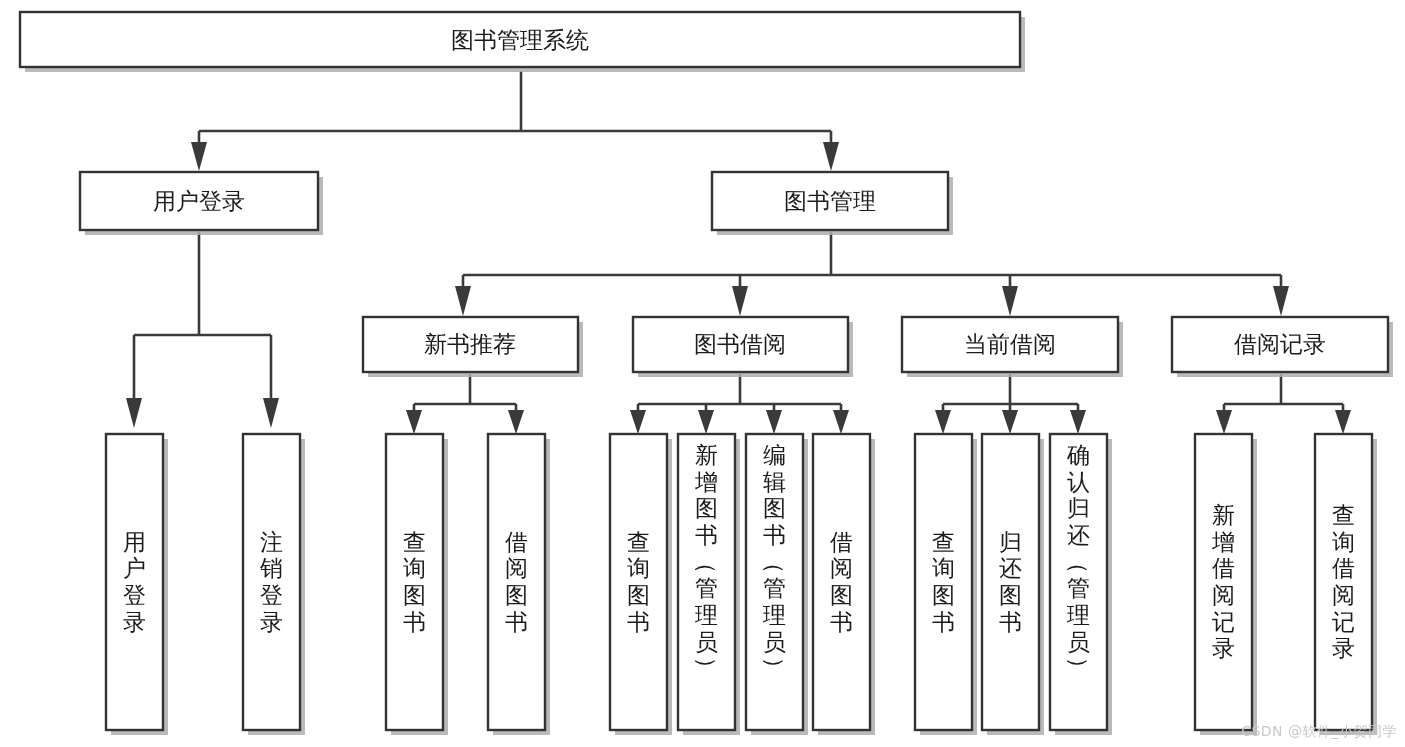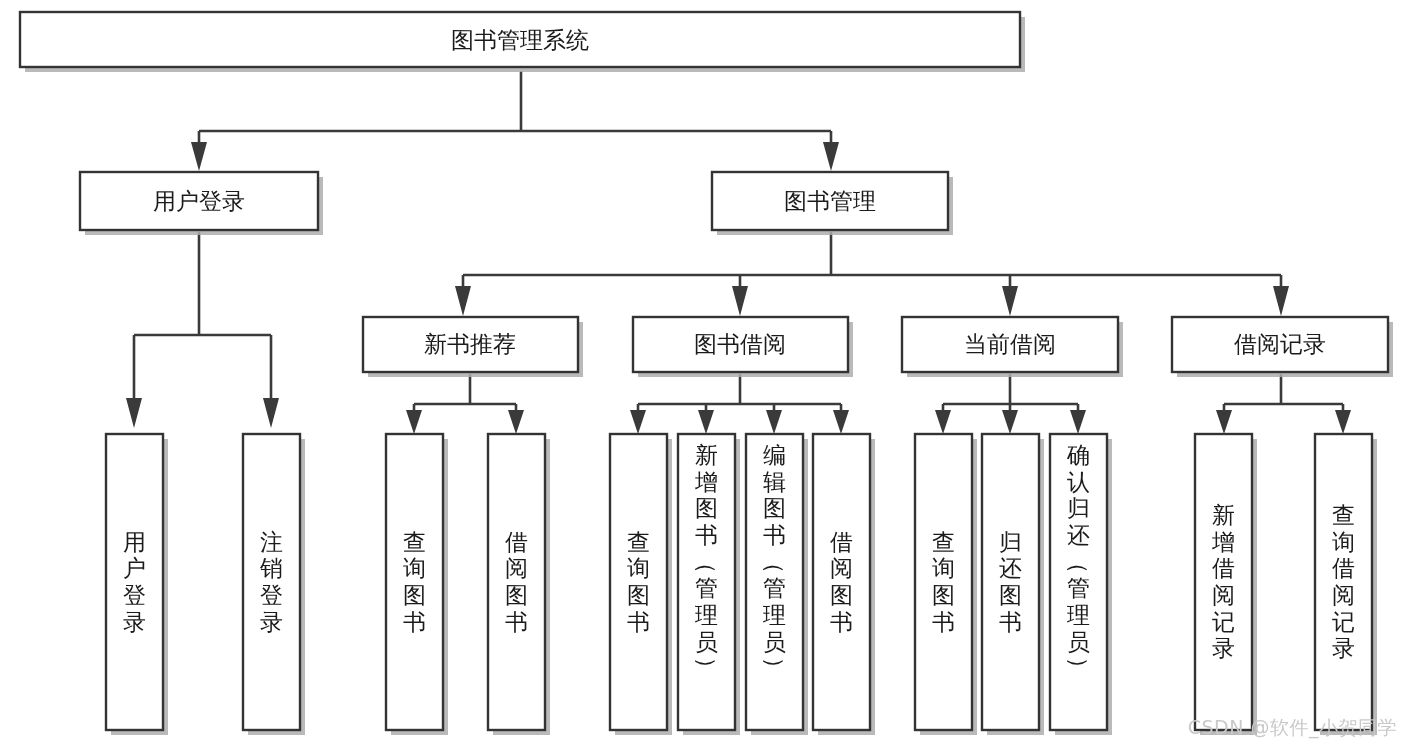--- a/index.html
+++ b/index.html
@@ -70,21 +70,21 @@
   }
   .leaf-label span.paren {
     display: block;
     transform: rotate(90deg);
   }
   .watermark {
     position: absolute;
     right: 8px;
     bottom: 6px;
     font-family: "DejaVu Sans", "Liberation Sans", sans-serif;
-    font-size: 19px;
+    font-size: 14px;
     color: #c9c9c9;
     letter-spacing: 0.5px;
     white-space: nowrap;
     pointer-events: none;
   }
 </style>
 </head>
 <body>
 
 <div id="diagram-root">

